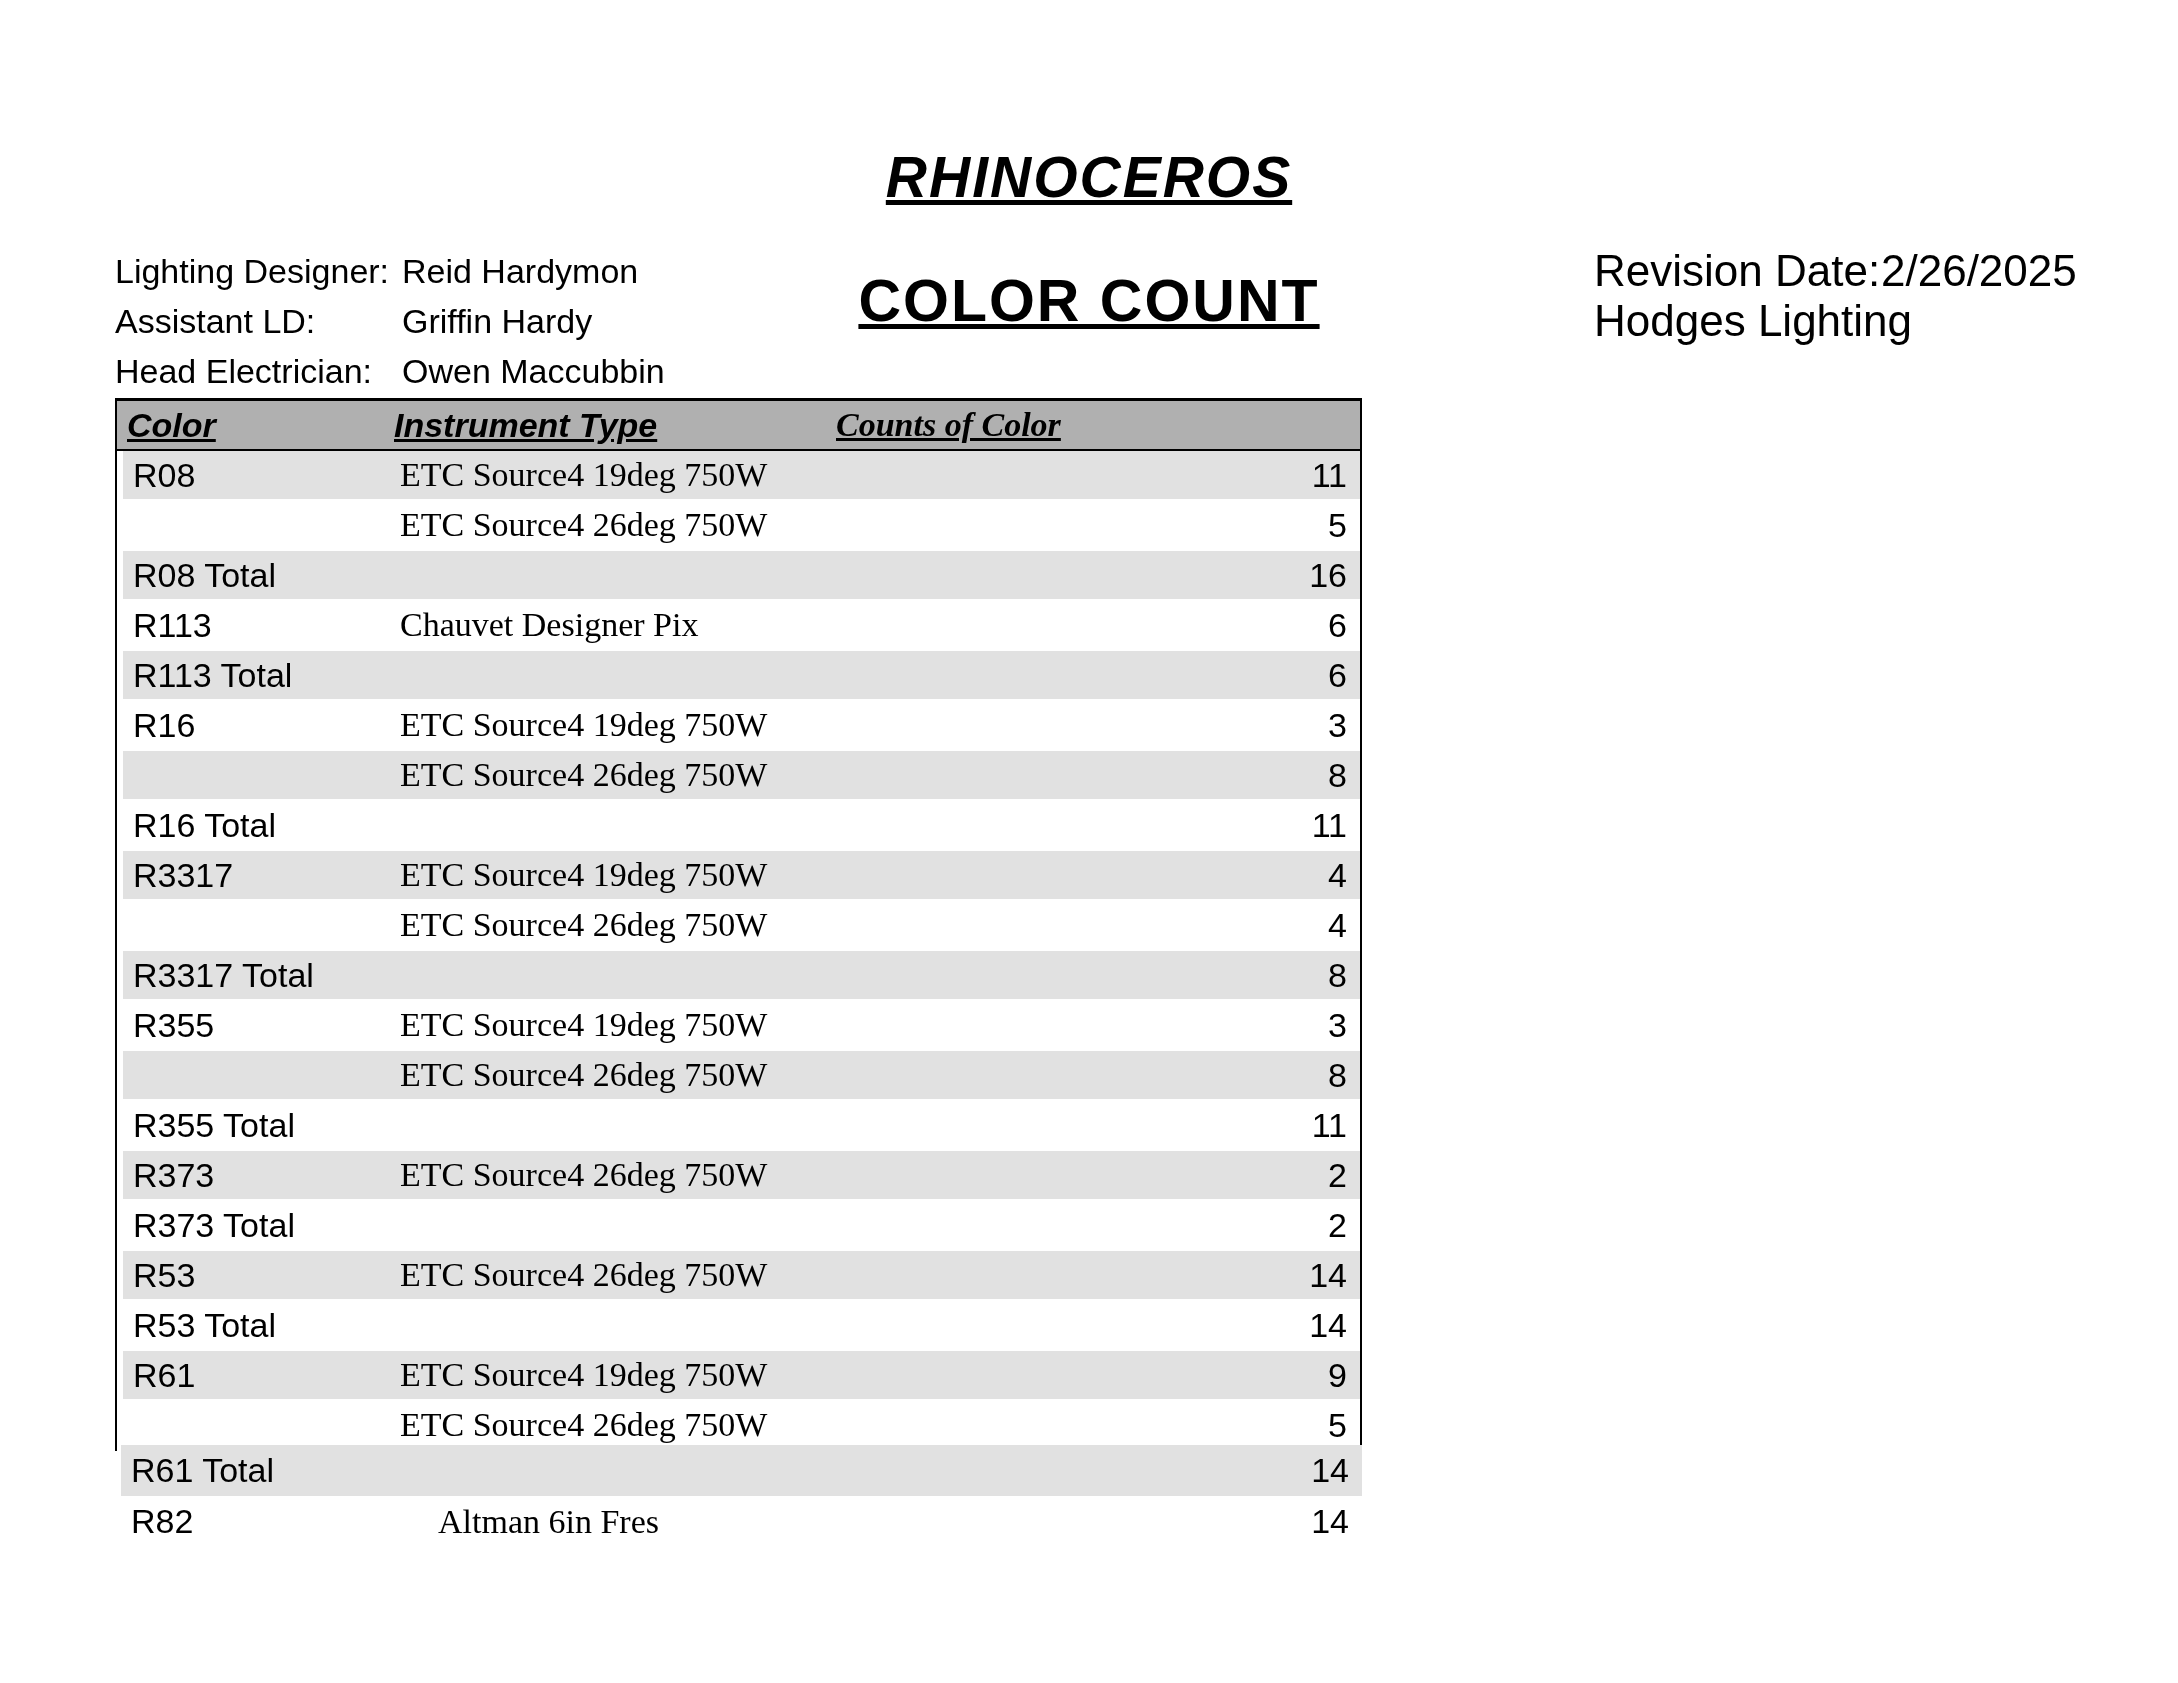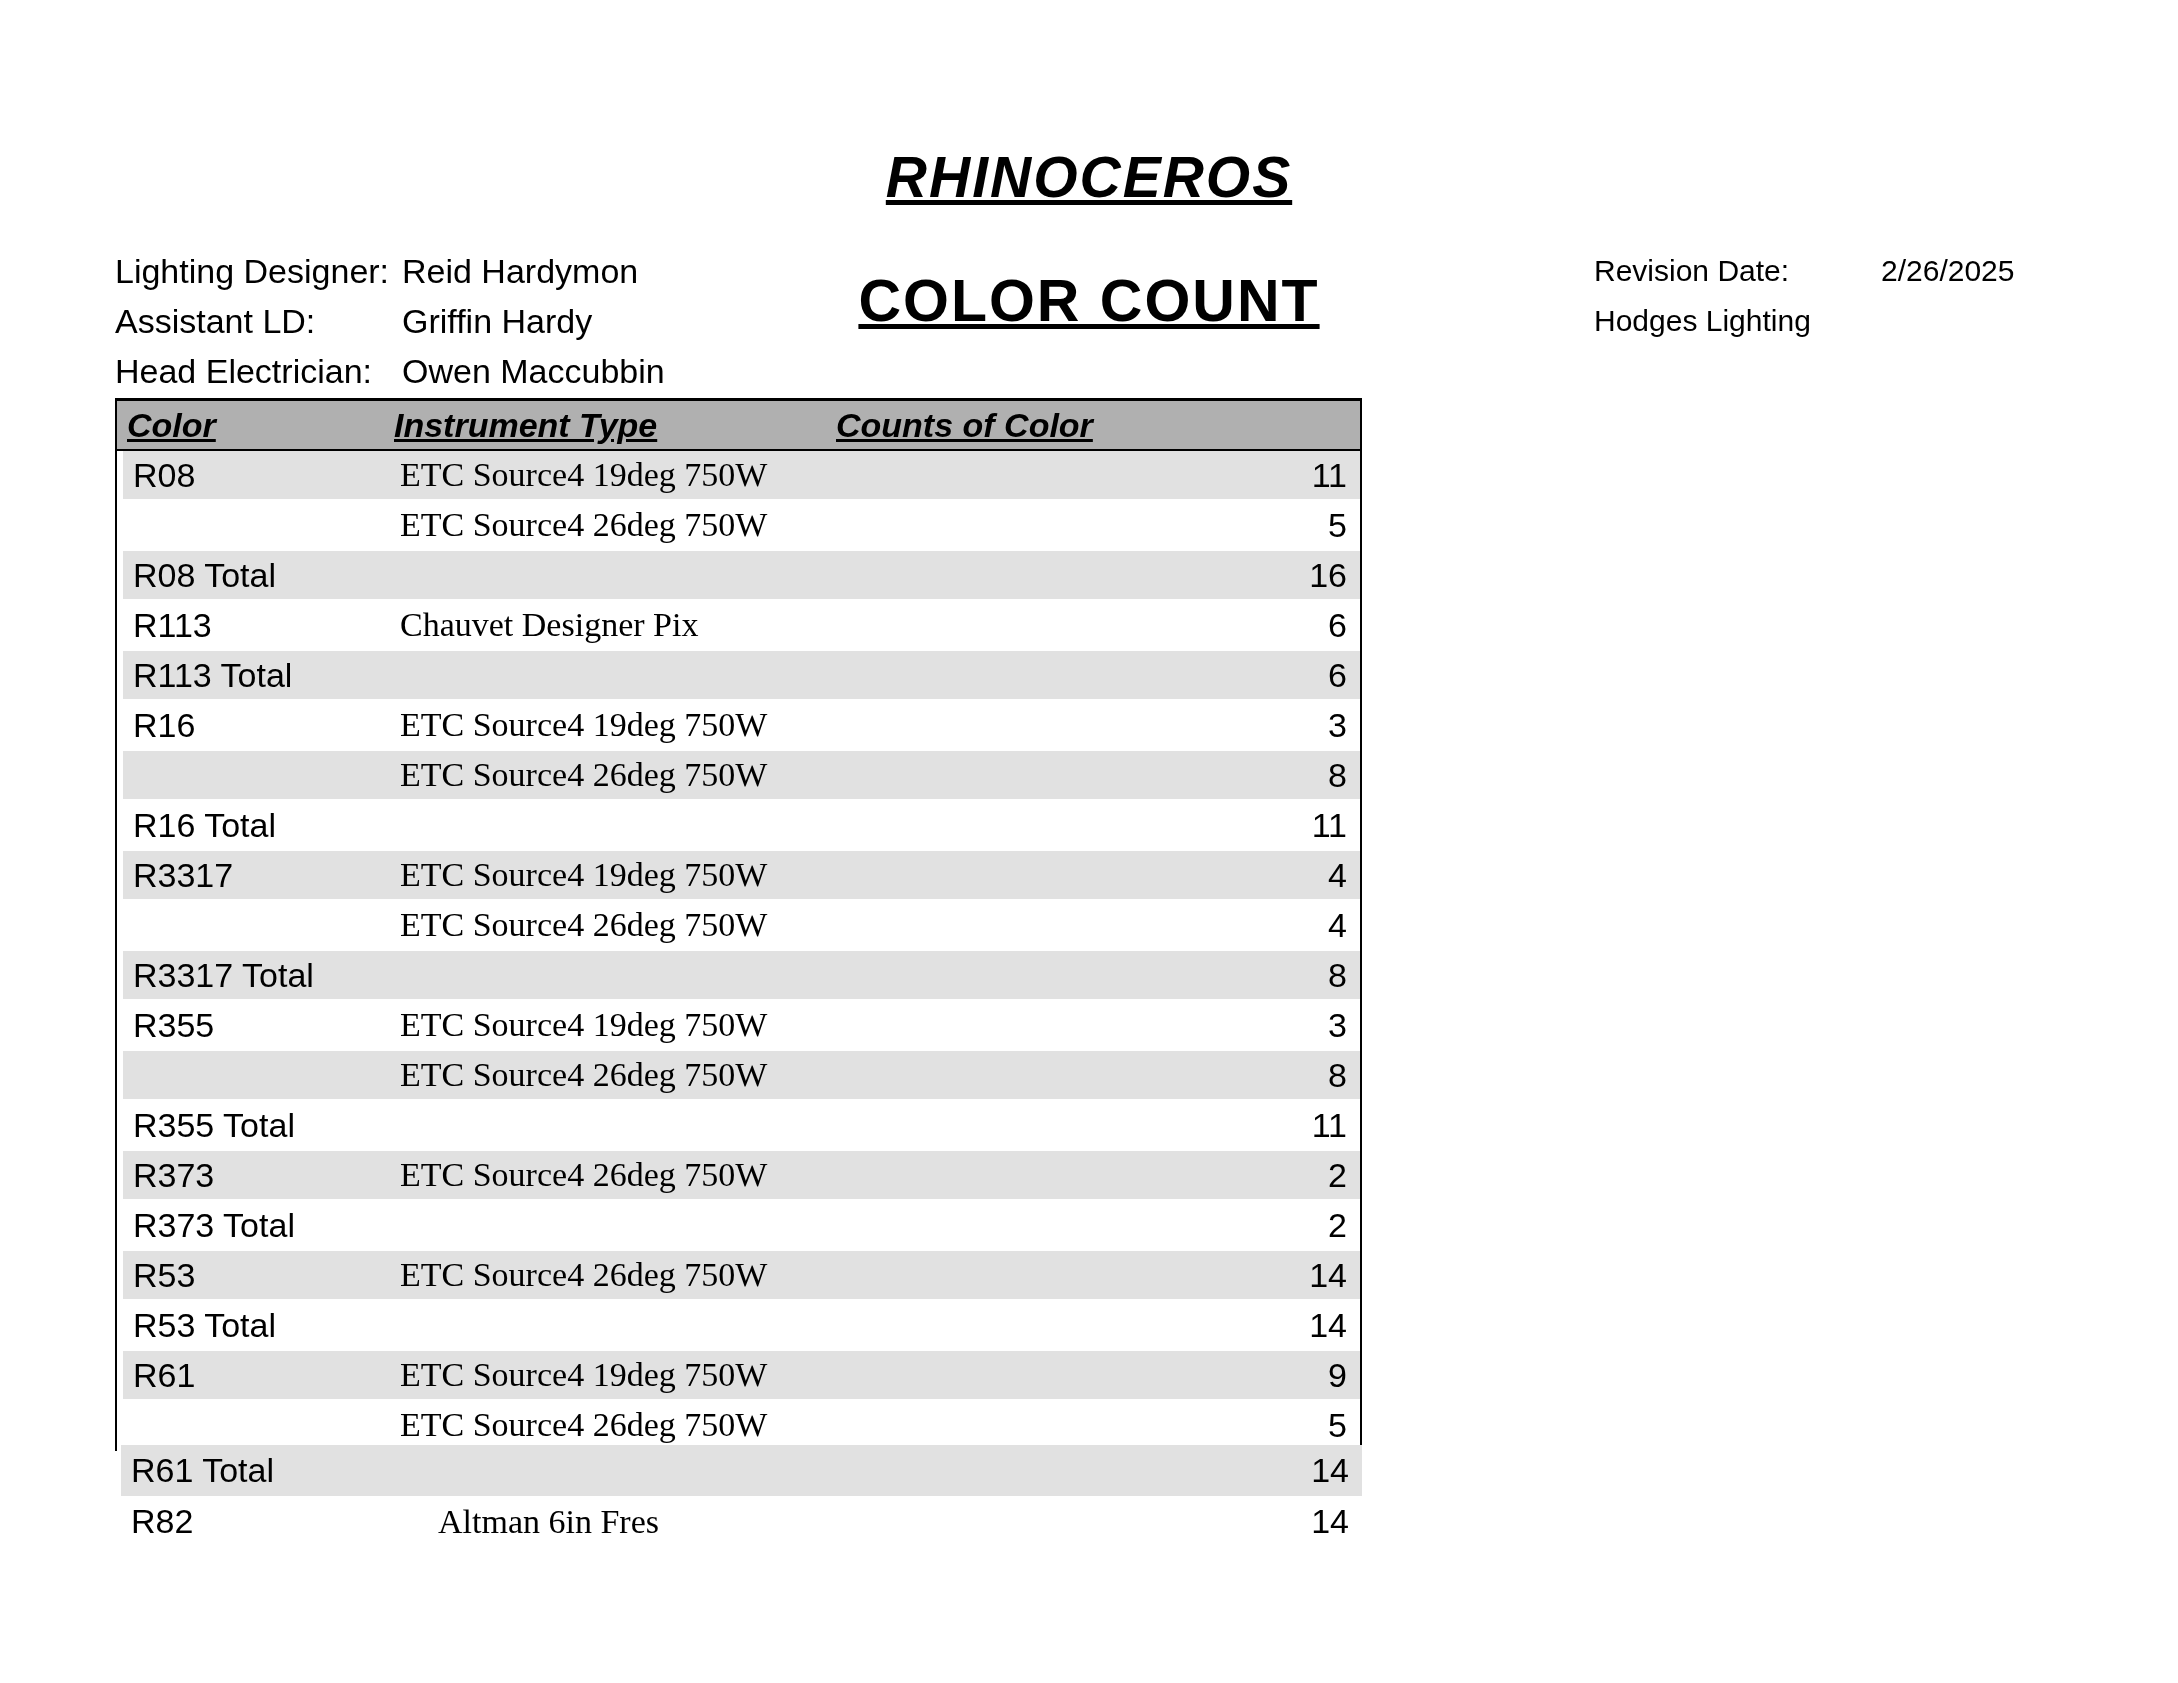--- a/index.html
+++ b/index.html
@@ -47,21 +47,21 @@
     font-size: 34px;
     line-height: 50px;
   }
   .credits .row { display: flex; }
   .credits .label { width: 287px; }
   .credits .value { }
   .rev {
     position: absolute;
     top: 246px;
     left: 1594px;
-    font-size: 30px;
+    font-size: 44px;
     line-height: 50px;
   }
   .rev .row { display: flex; }
   .rev .label { width: 287px; }
   .table {
     position: absolute;
     top: 398px;
     left: 115px;
     width: 1247px;
     border: 3px solid #000;
@@ -75,21 +75,21 @@
     border-bottom: 2px solid #000;
     font-size: 34px;
     font-weight: 700;
     font-style: italic;
     text-decoration: underline;
     height: 50px;
     align-items: center;
   }
   .thead .c1 { width: 277px; padding-left: 10px; }
   .thead .c2 { width: 436px; }
-  .thead .c3 { flex: 1; padding-left: 6px; }
+  .thead .c3 { flex: 1; padding-left: 6px; font-family: Liberation Serif, serif; }
   .trow {
     display: flex;
     height: 50px;
     font-size: 34px;
     align-items: center;
     border-bottom: 2px solid #fff;
     margin-left: 6px;
   }
   .trow.shade { background: #e1e1e1; }
   .trow.plain { background: #ffffff; }

